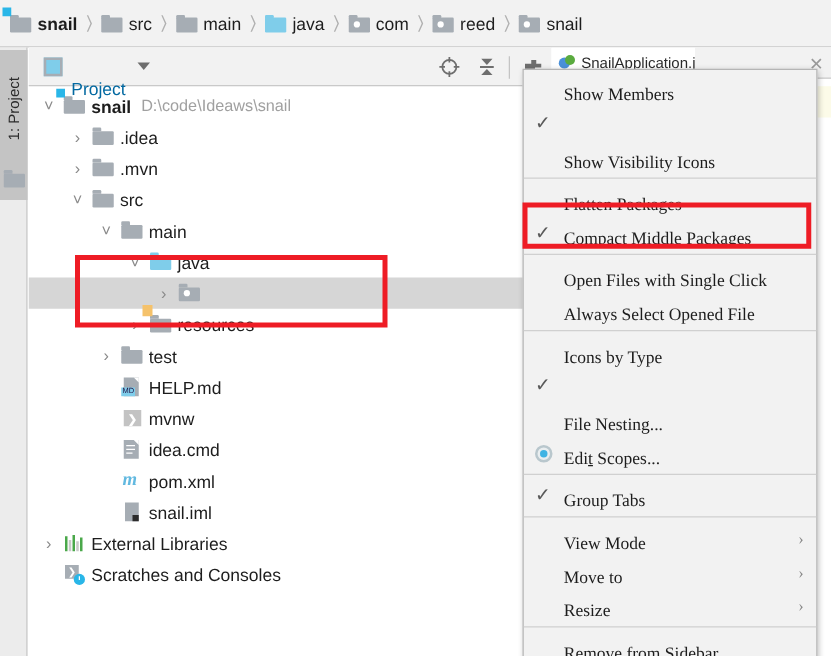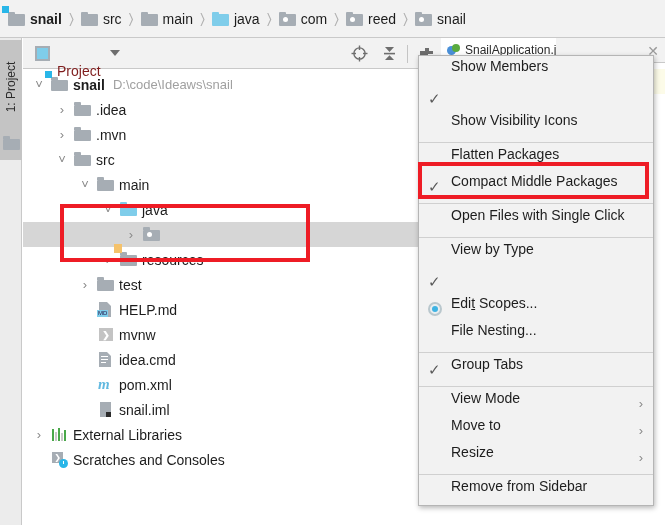--- a/index.html
+++ b/index.html
@@ -59,21 +59,21 @@
   
   .project-panel {
     position: absolute; left: 23px; top: 38px; width: 418px; height: 487px;
     background: #ffffff;
   }
   .panel-header {
     position: relative; height: 31px; background: #f2f2f2;
     border-bottom: 1px solid #c9c9c9;
     display: flex; align-items: center; padding-left: 12px;
   }
-  .panel-title { margin-left: 7px; font-size: 14px; color: #7f1d1d; margin-top: 35px; }
+  .panel-title { margin-left: 7px; font-size: 14px; color: #0369a1; margin-top: 35px; }
   .panel-sq {
     width: 15px; height: 15px; border: 2px solid #a6adb4; background: #7fcdea;
     flex: none;
   }
   .caret-down {
     margin-left: 9px; width: 0; height: 0;
     border-left: 5px solid transparent; border-right: 5px solid transparent;
     border-top: 6px solid #6e6e6e;
   }
   .hdr-actions { position: absolute; right: 0; top: 0; height: 31px;
@@ -151,22 +151,22 @@
   .cline { height: 25px; line-height: 25px; white-space: nowrap; padding-left: 2px; }
   .cline.ann { background: #fcfbe8; }
 
   
   .ctxmenu {
     position: absolute; left: 418px; top: 55px; width: 236px;
     background: #f2f2f2; border: 1px solid #b5b5b5;
     box-shadow: 1px 2px 5px rgba(0,0,0,.28);
     padding: 2px 0 0 0;
   }
-  .mi { position: relative; height: 27px; display: flex; align-items: flex-start;
-        padding-left: 32px; font-size: 14px; color: #1d1d1d; white-space: nowrap; }
+  .mi { position: relative; height: 27px; display: flex; align-items: flex-end;
+        padding-left: 32px; font-size: 14px; color: #1d1d1d; white-space: nowrap; font-family: Liberation Serif, serif; }
   .mi .mark { position: absolute; left: 9px; top: 0; height: 27px;
               display: flex; align-items: center; color: #6e6e6e; }
   .mi .sub-arrow { position: absolute; right: 10px; top: 0; height: 27px;
                    display: flex; align-items: center; color: #8a8a8a; font-size: 13px; }
   .msep { height: 1px; background: #d0d0d0; margin: 3px 0; }
   .check { font-size: 15px; color: #5a5a5a; }
   .radio { width: 14px; height: 14px; border-radius: 50%;
            border: 2px solid #b9c7cd; background: #e9eef0;
            display: flex; align-items: center; justify-content: center; }
   .radio i { width: 6px; height: 6px; border-radius: 50%; background: #3fb3e3;
@@ -452,39 +452,42 @@
       <div class="mi">
         <span class="mark">
           <span class="check">✓</span>
         </span>
         <span>Compact Middle Packages</span>
       </div>
       <div class="msep"></div>
       <div class="mi">
         <span>Open Files with Single Click</span>
       </div>
+      <div class="mi">
+        <span>Always Select Opened File</span>
+      </div>
       <div class="msep"></div>
       <div class="mi">
-        <span>View by Type</span>
+        <span>Icons by Type</span>
       </div>
       <div class="mi">
         <span class="mark">
           <span class="check">✓</span>
         </span>
       </div>
       <div class="mi">
+        <span>File Nesting...</span>
+      </div>
+      <div class="mi">
         <span class="mark">
           <span class="radio">
             <i></i>
           </span>
         </span>
         <span>Edi<span class="u">t</span> Scopes...</span>
-      </div>
-      <div class="mi">
-        <span>File Nesting...</span>
       </div>
       <div class="msep"></div>
       <div class="mi">
         <span class="mark">
           <span class="check">✓</span>
         </span>
         <span>Group Tabs</span>
       </div>
       <div class="msep"></div>
       <div class="mi">

